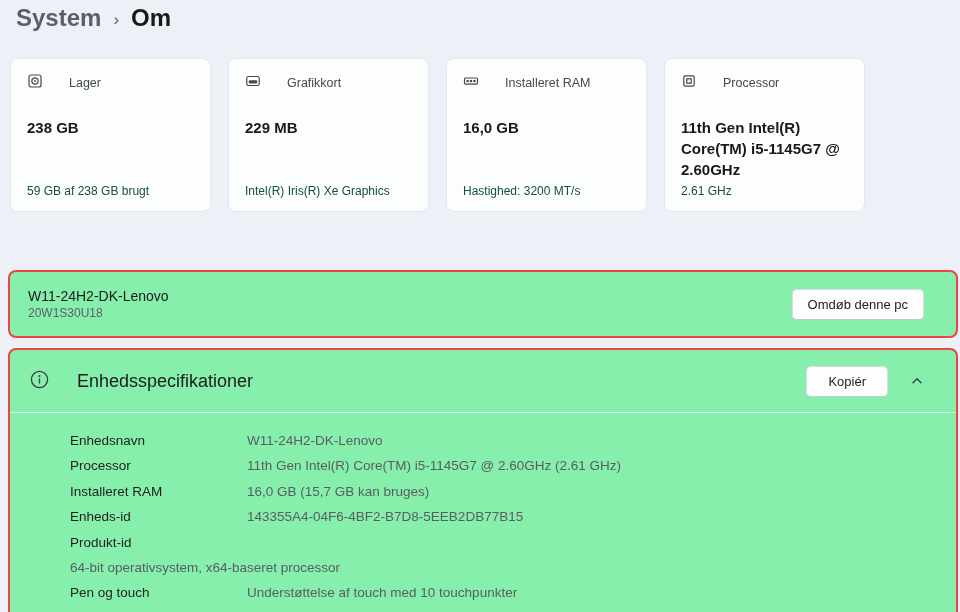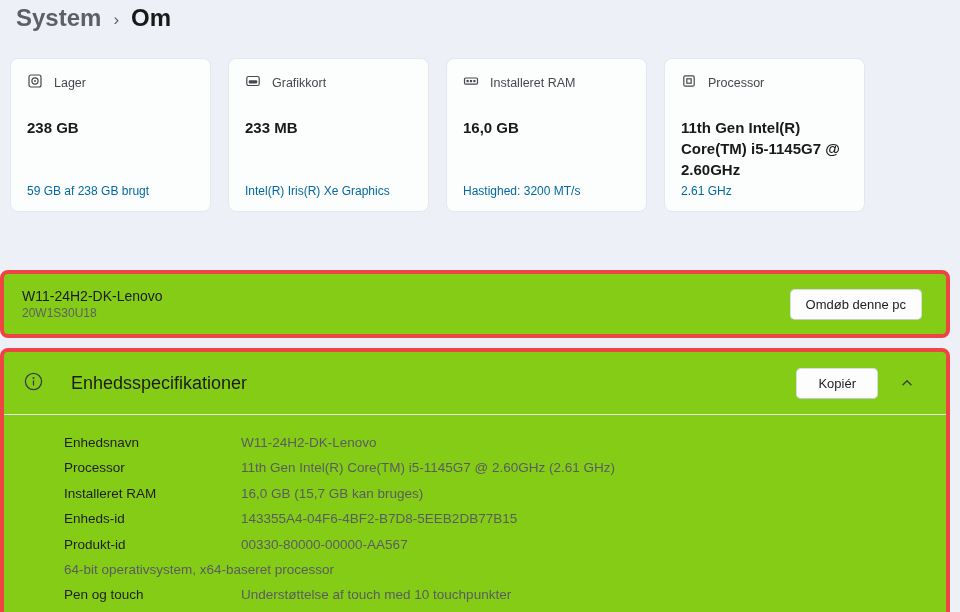--- a/index.html
+++ b/index.html
@@ -29,39 +29,39 @@
   }
   .card {
     width: 201px; height: 154px;
     background: #fcfdfd;
     border: 1px solid #e4e8ee;
     border-radius: 8px;
     padding: 14px 16px 13px 16px;
     display: flex; flex-direction: column;
   }
   .card-head {
-    display: flex; align-items: center; gap: 11px;
+    display: flex; align-items: center; gap: 26px;
     color: #45484d; font-size: 12.5px;
   }
   .card-head svg { flex: 0 0 auto; }
   .card-value {
     margin-top: 25px;
     font-size: 15px; font-weight: 700; color: #191919;
     line-height: 21px;
   }
   .card-caption {
     margin-top: auto;
-    font-size: 12px; color: #0369a1;
+    font-size: 12px; color: #14532d;
   }
 
   
   .wide-card {
-    position: absolute; left: 0; width: 950px;
-    background: #84cc16;
-    border: 4px solid #ef4444;
+    position: absolute; left: 8px; width: 950px;
+    background: #86efac;
+    border: 2px solid #ef4444;
     border-radius: 8px;
   }
   .device-card {
     top: 270px; height: 68px;
     display: flex; align-items: center;
     padding: 0 16px 0 18px;
   }
   .device-names { display: flex; flex-direction: column; gap: 2px; }
   .device-name { font-size: 14px; color: #1c1c1c; }
   .device-model { font-size: 12px; color: #5d6167; }
@@ -69,21 +69,21 @@
   .win-button {
     background: #fdfdfe;
     border: 1px solid #d9dce0;
     border-bottom-color: #c6c9ce;
     border-radius: 5px;
     font-family: "Liberation Sans", "DejaVu Sans", sans-serif;
     font-size: 13px; color: #1c1c1c;
     padding: 7px 15px;
     cursor: pointer;
   }
-  .rename-button { margin-left: auto; margin-right: 8px; }
+  .rename-button { margin-left: auto; margin-right: 16px; }
 
   
   .spec-card { top: 348px; height: 300px; overflow: hidden; }
   .spec-header {
     height: 62px;
     display: flex; align-items: center;
     padding: 0 20px 0 20px;
   }
   .spec-title { margin-left: 28px; font-size: 18px; color: #1c1c1c; }
   .copy-button { margin-left: auto; padding: 7px 21px; }
@@ -133,21 +133,21 @@
     <div class="card">
       <div class="card-head">
         <span>
           <svg width="16" height="16" viewBox="0 0 16 16">
             <rect class="icon-stroke" x="1.8" y="3.5" width="12.4" height="9" rx="1.8"></rect>
             <rect x="3.8" y="7.2" width="8.4" height="3.3" rx="1" fill="#45484d"></rect>
           </svg>
         </span>
         <span>Grafikkort</span>
       </div>
-      <div class="card-value">233 MB</div>
+      <div class="card-value">229 MB</div>
       <div class="card-caption">Intel(R) Iris(R) Xe Graphics</div>
     </div>
 
     <div class="card">
       <div class="card-head">
         <span>
           <svg width="16" height="16" viewBox="0 0 16 16">
             <rect class="icon-stroke" x="1.5" y="5" width="13" height="6.2" rx="1.2"></rect>
             <rect x="3.5" y="7" width="2.2" height="2.2" fill="#45484d"></rect>
             <rect x="6.9" y="7" width="2.2" height="2.2" fill="#45484d"></rect>
@@ -214,21 +214,20 @@
       <div class="spec-row">
         <span class="spec-label">Installeret RAM</span>
         <span class="spec-value">16,0 GB (15,7 GB kan bruges)</span>
       </div>
       <div class="spec-row">
         <span class="spec-label">Enheds-id</span>
         <span class="spec-value">143355A4-04F6-4BF2-B7D8-5EEB2DB77B15</span>
       </div>
       <div class="spec-row">
         <span class="spec-label">Produkt-id</span>
-        <span class="spec-value">00330-80000-00000-AA567</span>
       </div>
       <div class="spec-row">
         <span class="spec-value">64-bit operativsystem, x64-baseret processor</span>
       </div>
       <div class="spec-row">
         <span class="spec-label">Pen og touch</span>
         <span class="spec-value">Understøttelse af touch med 10 touchpunkter</span>
       </div>
     </div>
   </div>

